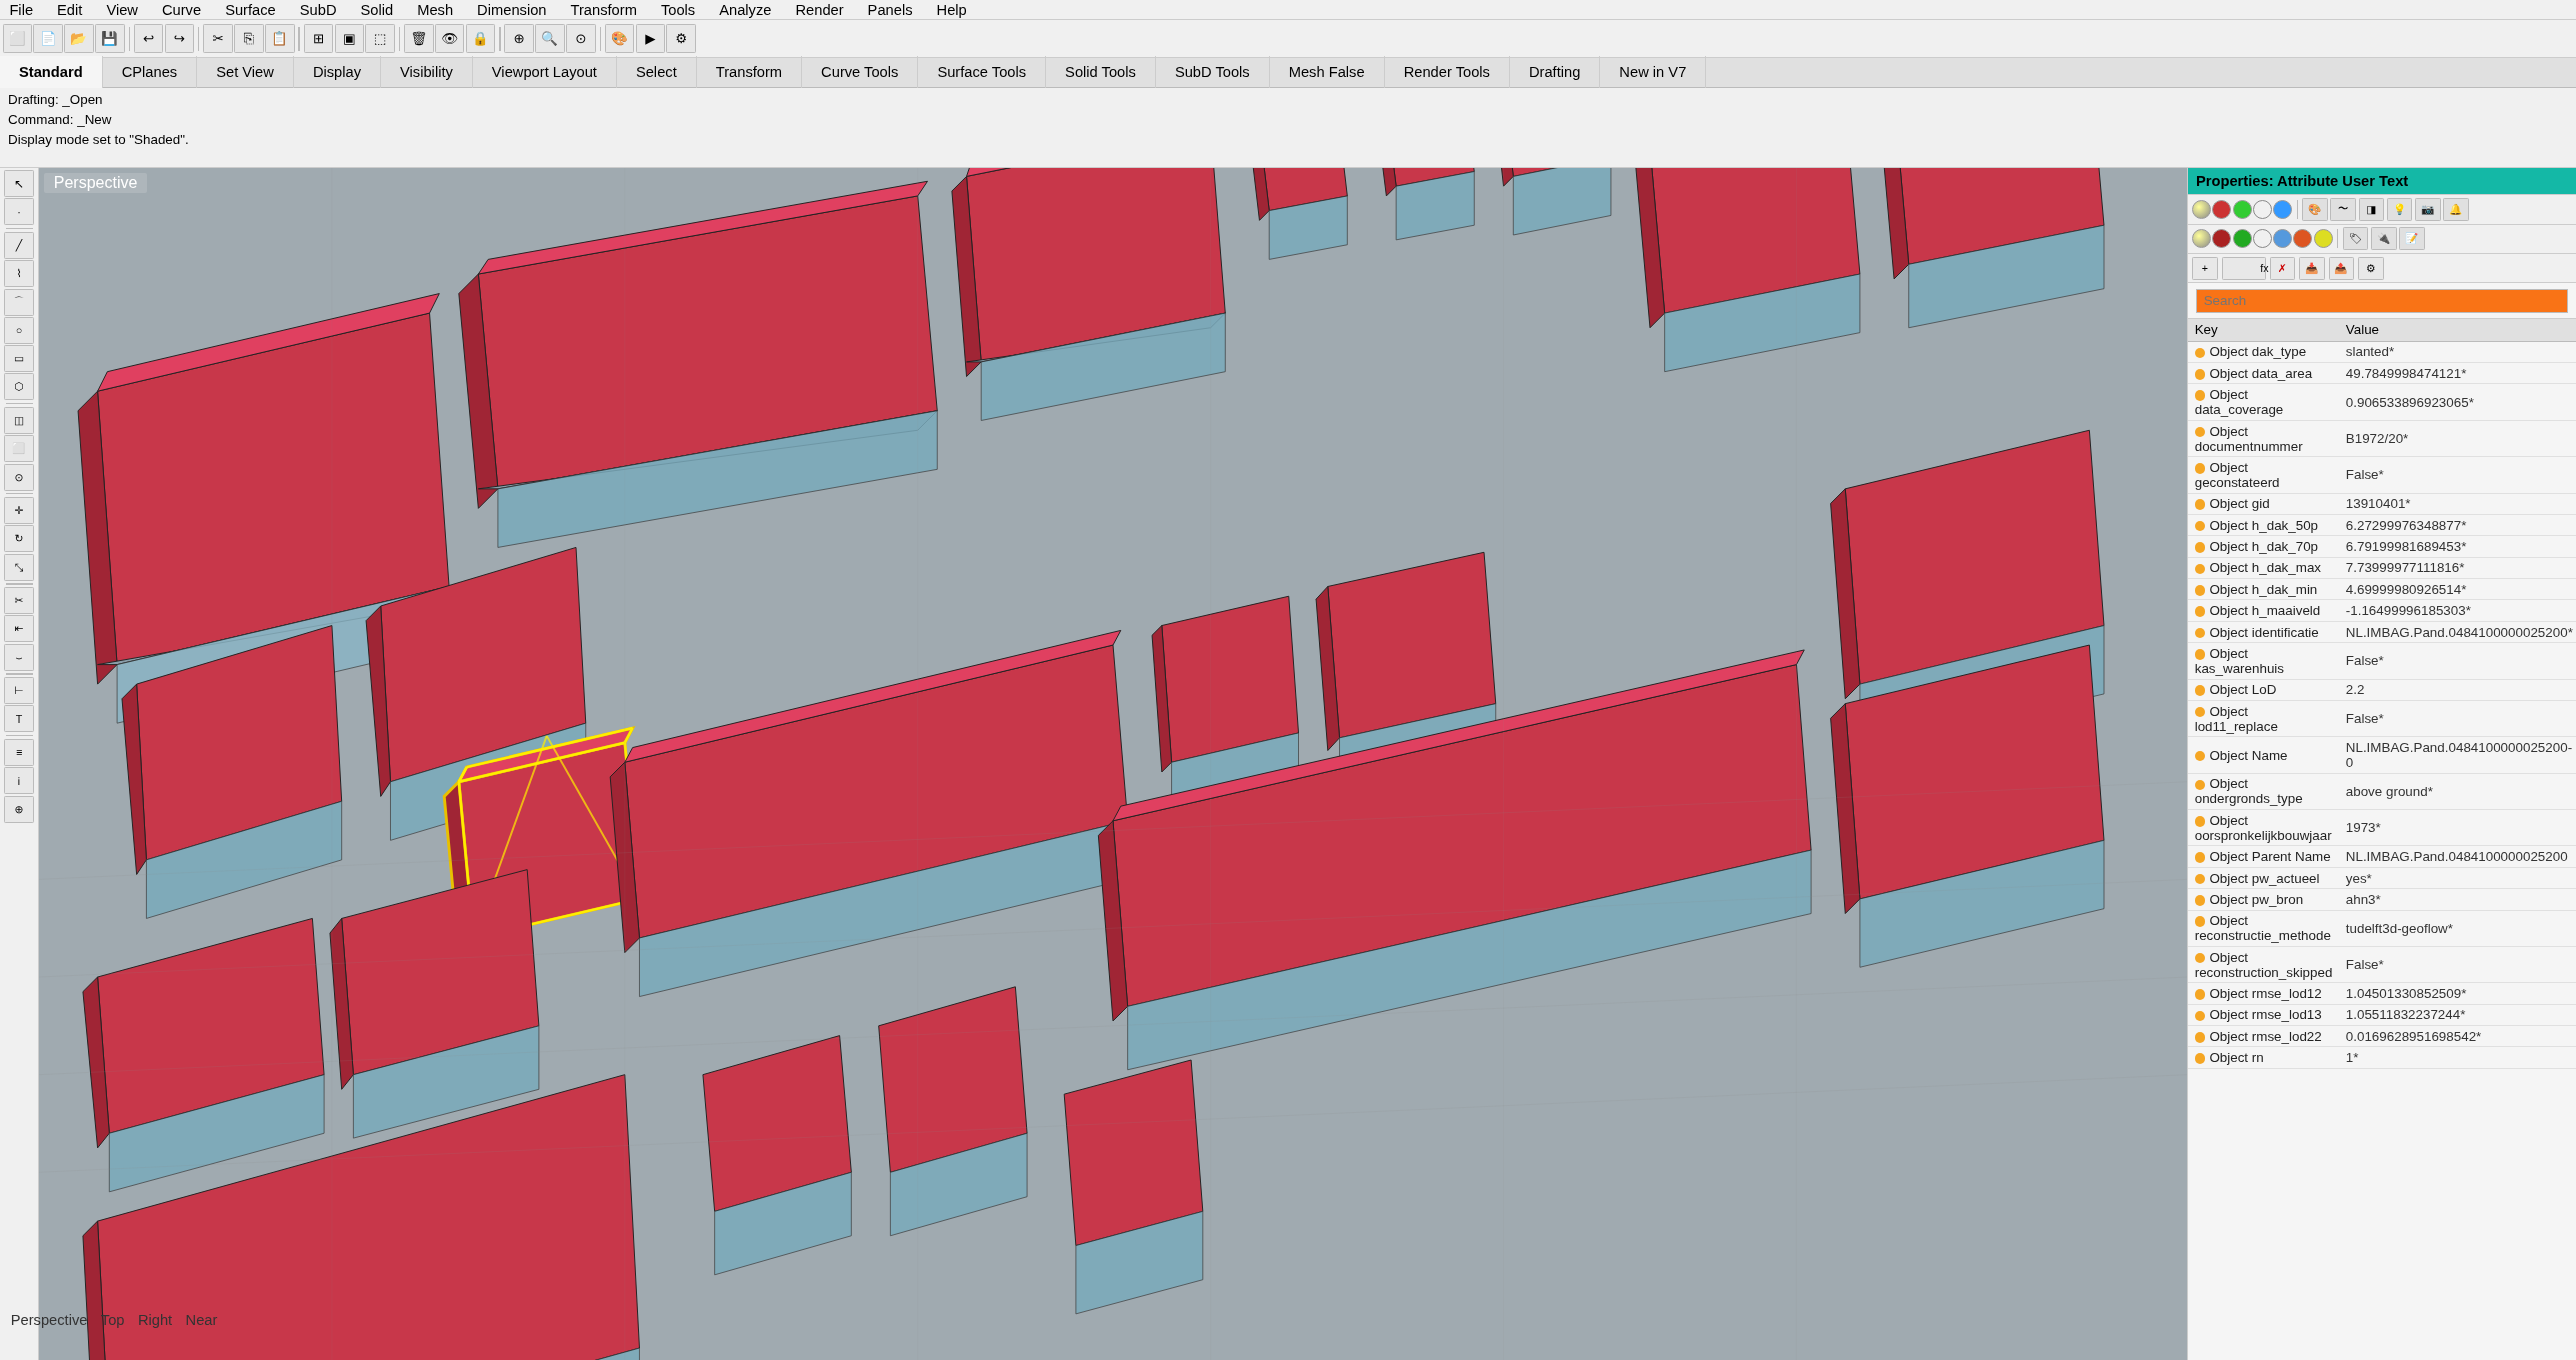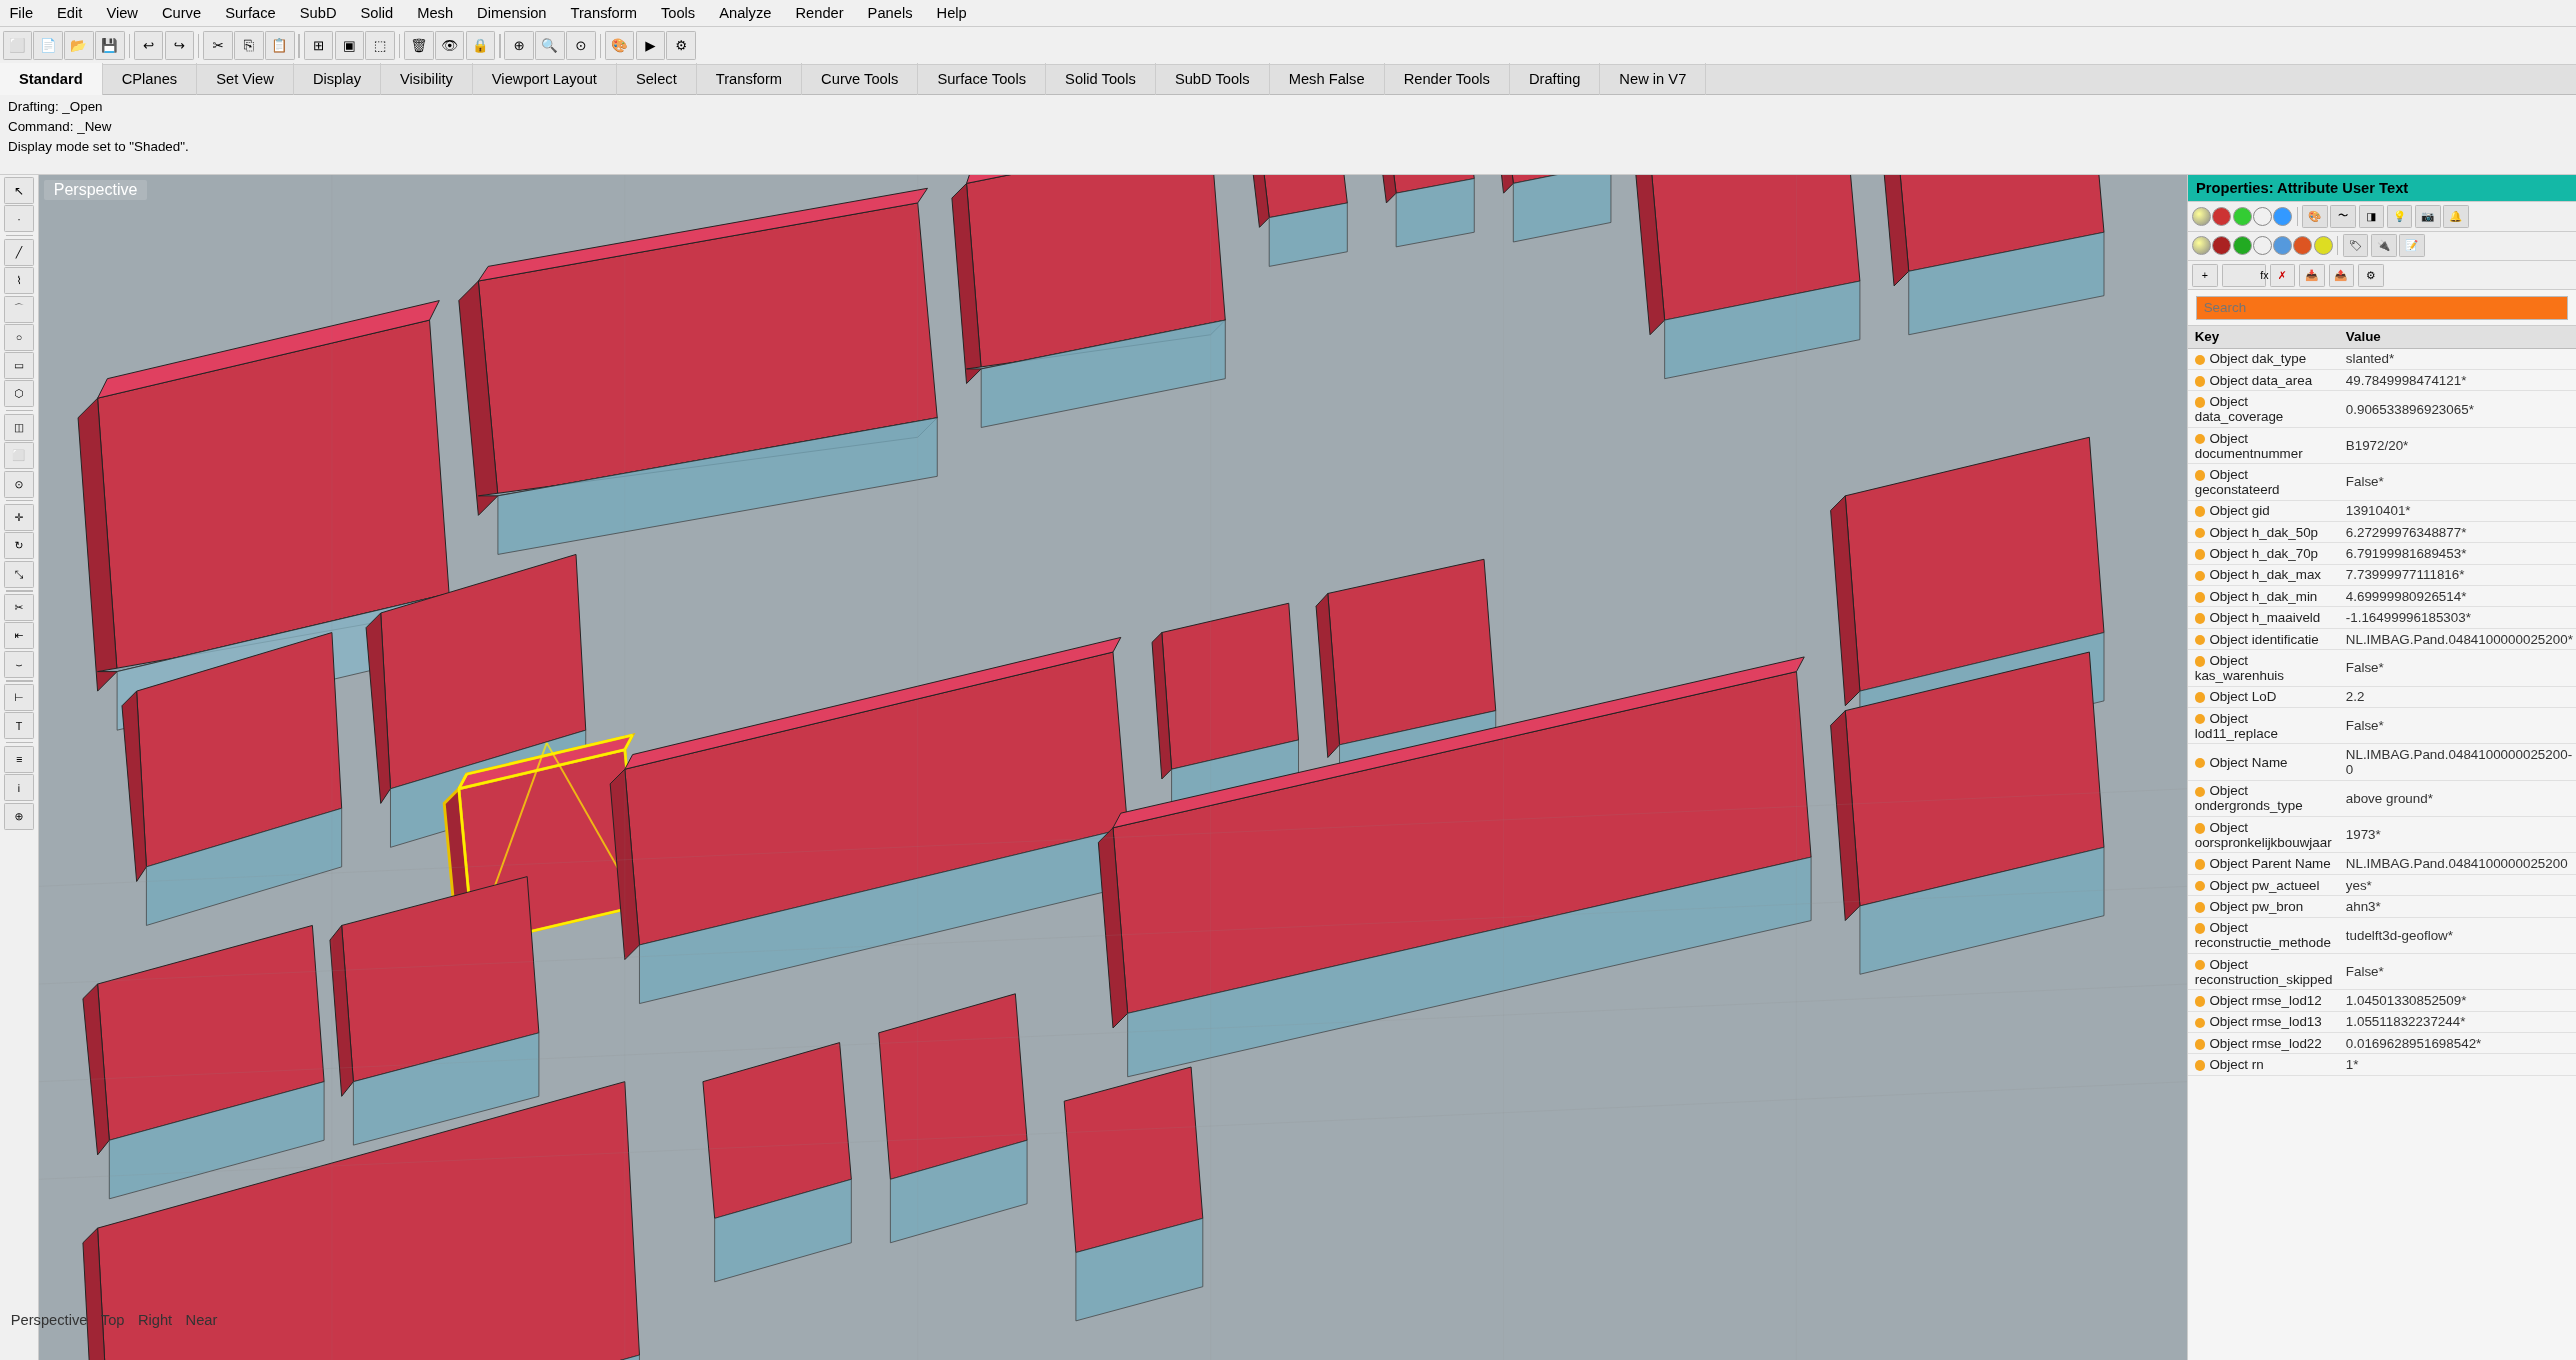--- a/index.html
+++ b/index.html
@@ -1,19 +1,19 @@
 <!DOCTYPE html>
 <html style="font-size:10.7px"><head>
   <meta charset="utf-8">
   <style>
     * { margin: 0; padding: 0; box-sizing: border-box; }
     body { width: 2576px; height: 1360px; background: #d0d0d0; font-family: 'Segoe UI', Arial, sans-serif; font-size: 14.7px; overflow: hidden; position: relative; }
 
     
-    #menu-bar { background: #f0f0f0; height: 27px; display: flex; align-items: center; padding: 0 5.4px; border-bottom: 0.7px solid #ccc; gap: 16px; font-size: 14.7px; }
+    #menu-bar { background: #f0f0f0; height: 20px; display: flex; align-items: center; padding: 0 5.4px; border-bottom: 0.7px solid #ccc; gap: 16px; font-size: 14.7px; }
     #menu-bar span { cursor: pointer; padding: 1.3px 4px; }
 
     
     .toolbar-row { background: #f0f0f0; height: 38px; display: flex; align-items: center; padding: 1.3px 2.7px; border-bottom: 0.7px solid #ccc; gap: 1.3px; }
     .tb-btn { width: 29.5px; height: 29.5px; background: #e8e8e8; border: 0.7px solid #bbb; border-radius: 1.3px; display: inline-flex; align-items: center; justify-content: center; cursor: pointer; font-size: 12px; }
     .tb-sep { width: 1.3px; height: 24px; background: #bbb; margin: 0 2.7px; }
 
     
     .tab-bar { background: #e0e0e0; height: 29.5px; display: flex; align-items: center; border-bottom: 0.7px solid #bbb; }
     .tab-item { padding: 8px 19px; font-size: 14.7px; cursor: pointer; border-right: 0.7px solid #ccc; }
@@ -36,21 +36,21 @@
 
     
     #properties-panel { width: 389px; background: #f5f5f5; border-left: 0.7px solid #ccc; display: flex; flex-direction: column; overflow: hidden; }
     #prop-header { background: #14b8a6; padding: 5.4px 8px; font-size: 14.7px; font-weight: bold; border-bottom: 0.7px solid #ccc; }
     #prop-toolbar { display: flex; align-items: center; padding: 2.7px 4px; gap: 2.7px; border-bottom: 0.7px solid #ccc; background: #f0f0f0; flex-wrap: wrap; }
     .prop-tb-btn { width: 25.5px; height: 23px; background: #e0e0e0; border: 0.7px solid #bbb; border-radius: 1.3px; display: flex; align-items: center; justify-content: center; cursor: pointer; font-size: 10.7px; }
     .prop-tb-sep { width: 0.7px; height: 19px; background: #bbb; margin: 0 2px; }
     #prop-search { width: 100%; padding: 3.4px 6.7px; font-size: 13.4px; border: 0.7px solid #bbb; background: white; margin: 2.7px 4px; }
     #prop-table { flex: 1; overflow-y: auto; }
     #prop-table table { width: 100%; border-collapse: collapse; font-size: 13.4px; }
-    #prop-table th { background: #e0e0e0; padding: 3.4px 6.7px; text-align: left; border-bottom: 0.7px solid #bbb; font-weight: bold; position: sticky; top: 0; }
+    #prop-table th { background: #e0e0e0; padding: 3.4px 6.7px; text-align: left; border-bottom: 0.7px solid #bbb; font-weight: normal; position: sticky; top: 0; }
     #prop-table td { padding: 2.7px 6.7px; border-bottom: 0.7px solid #e0e0e0; vertical-align: middle; }
     .prop-dot { width: 10.7px; height: 10.7px; border-radius: 50%; background: #f5a623; display: inline-block; margin-right: 4px; vertical-align: middle; }
     .prop-key { color: #222; }
     .prop-val { color: #333; }
 
     
     #command-area { background: #f0f0f0; padding: 2.7px 8px; font-size: 13.4px; border-bottom: 0.7px solid #ccc; min-height: 80px; max-height: 80px; overflow: hidden; }
     #command-area .cmd-line { line-height: 1.5; }
 
     

